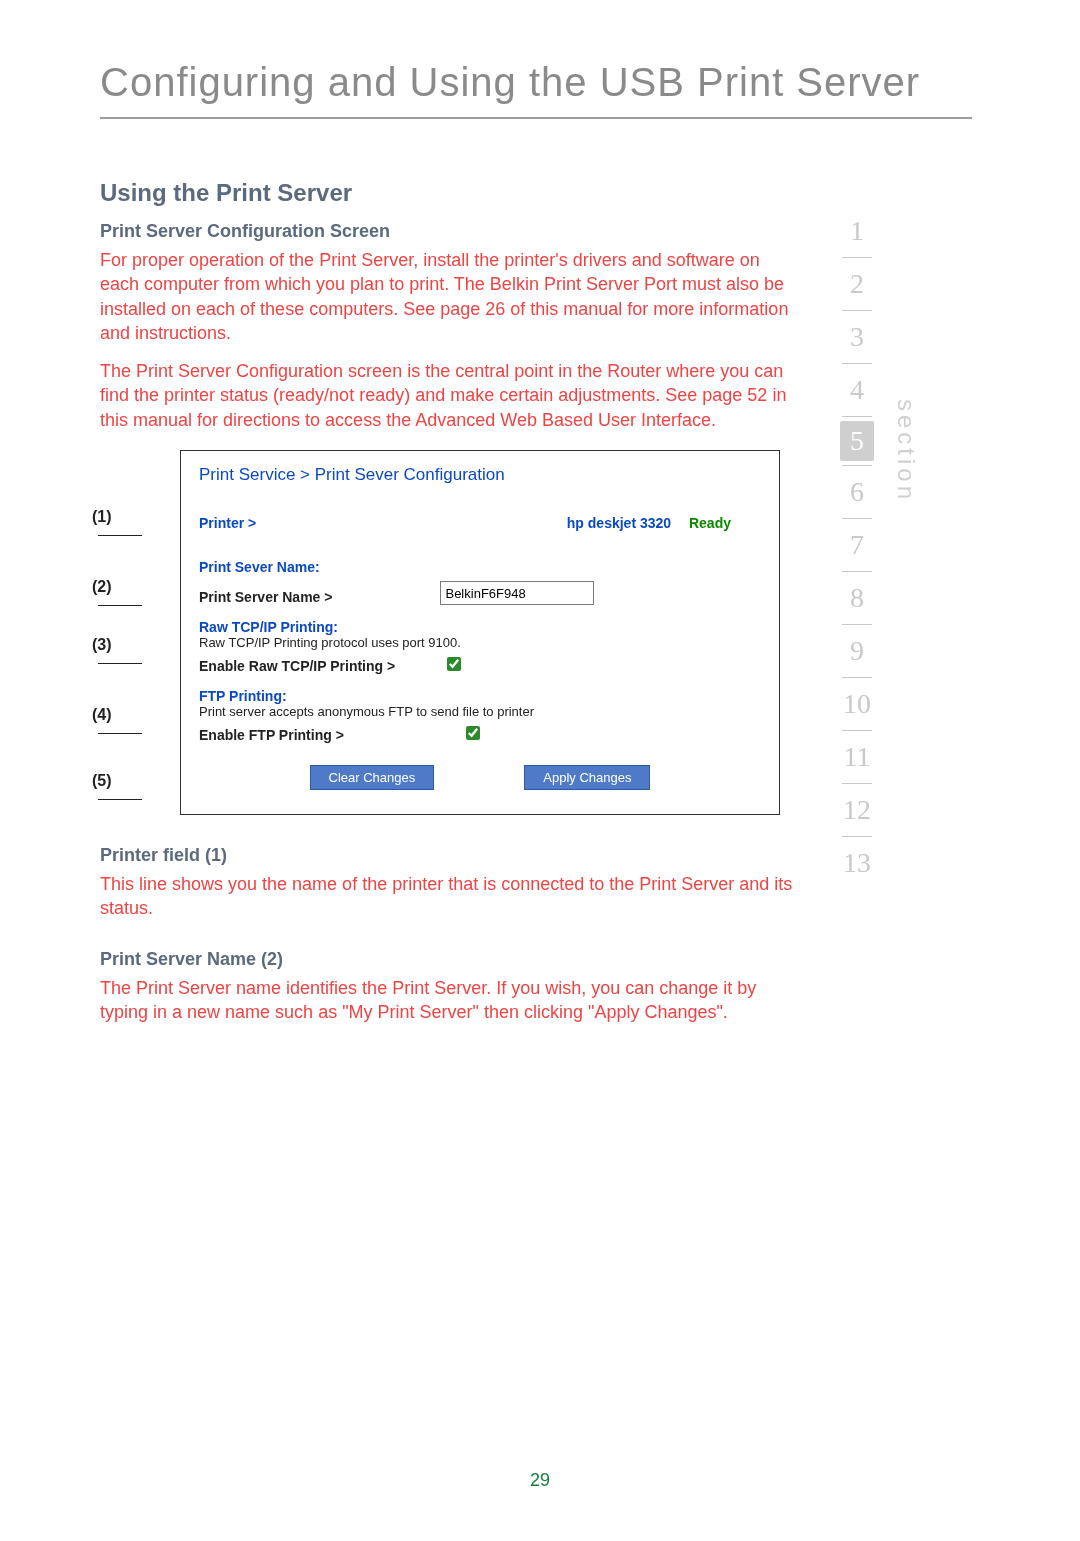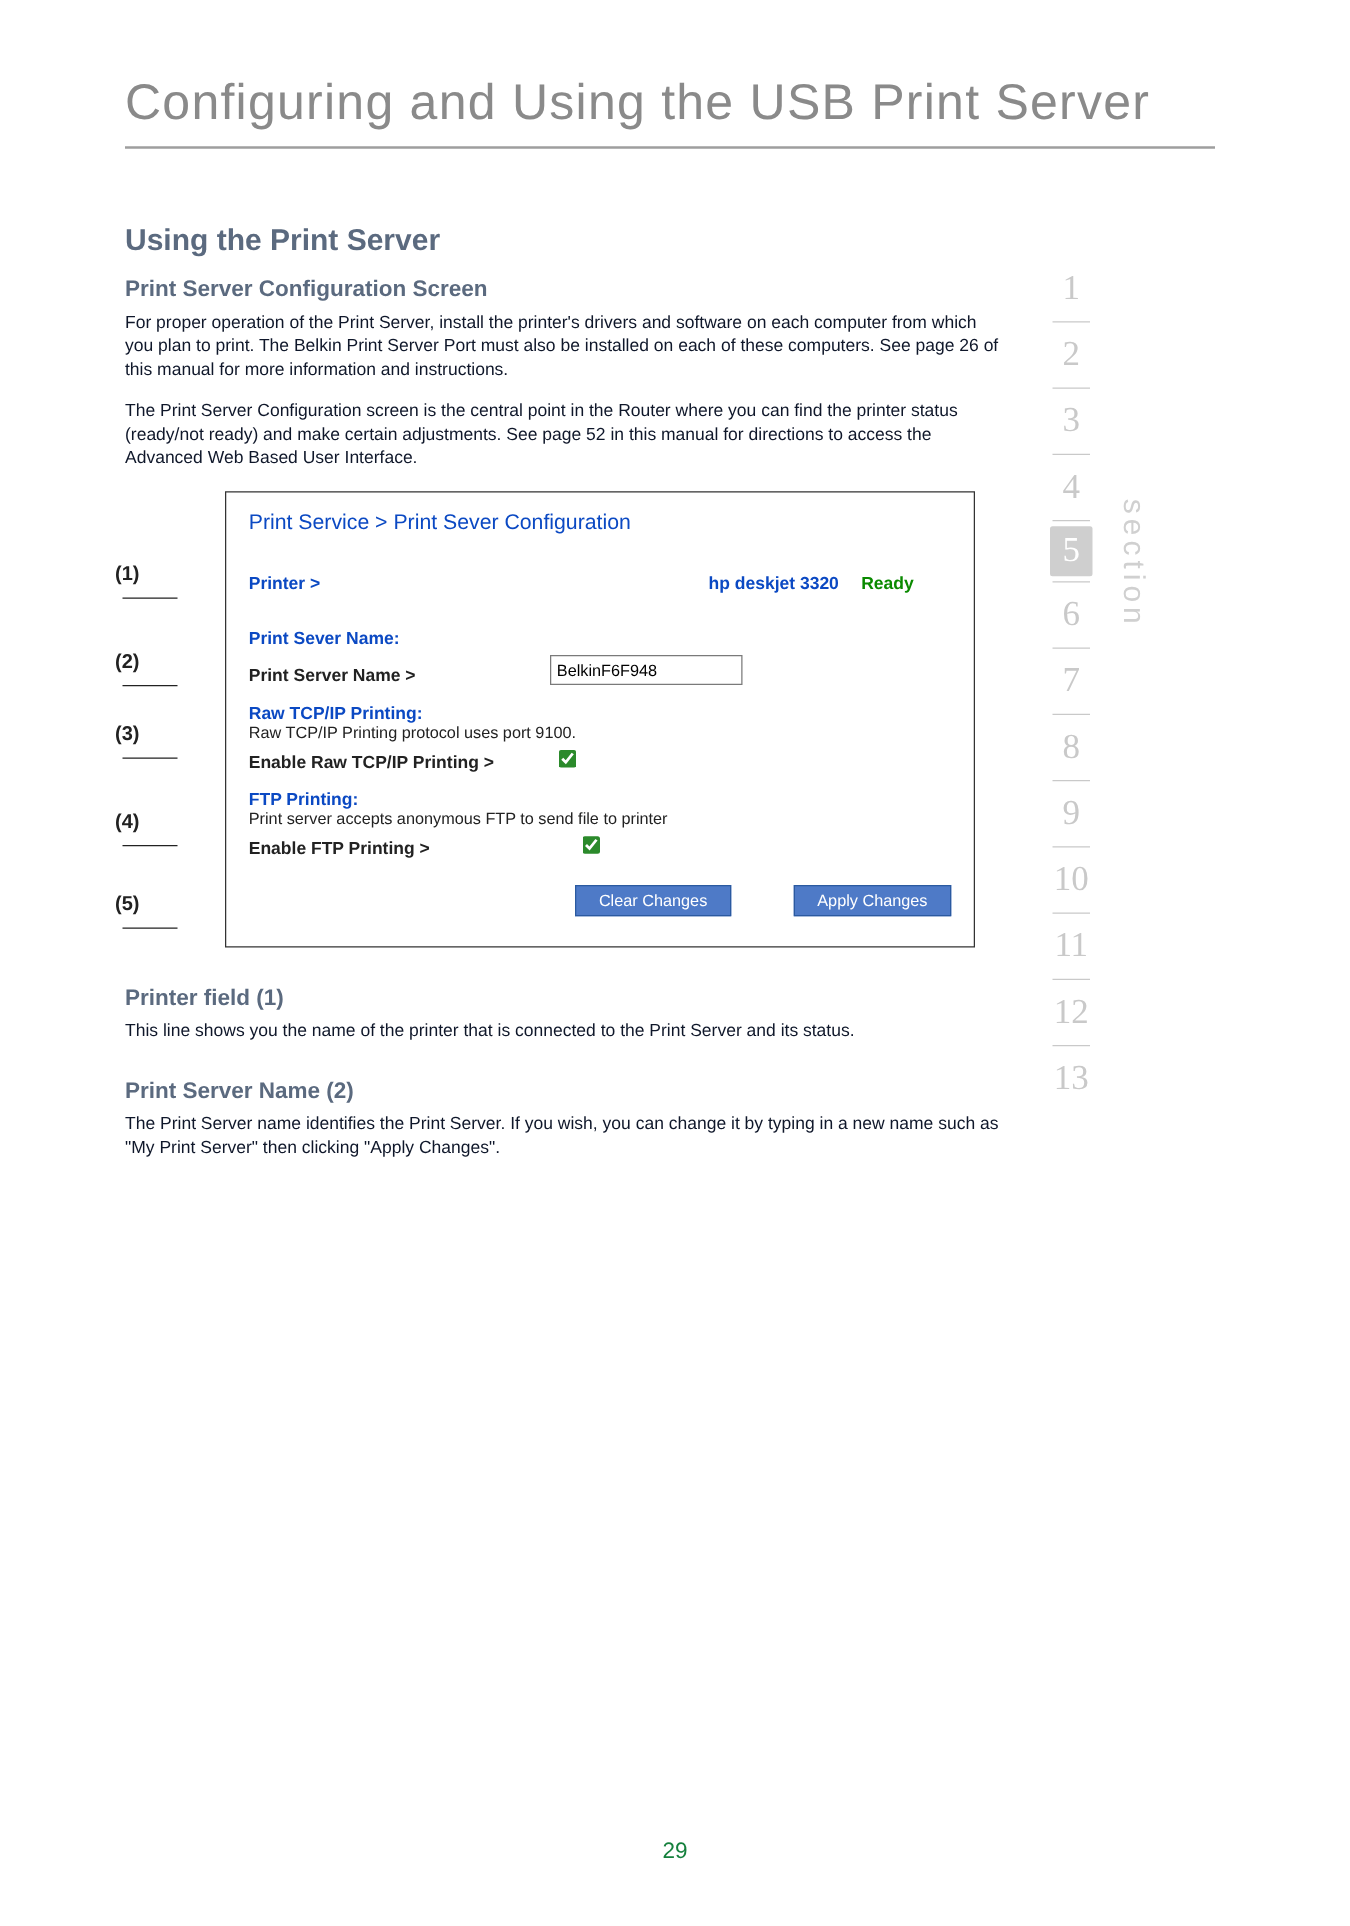--- a/index.html
+++ b/index.html
@@ -10,37 +10,37 @@
   .body { display:flex; margin-top:60px; }
   .main { width:700px; }
   .sidebar { width:120px; margin-left:40px; margin-top:30px; display:flex; }
   .nums { display:flex; flex-direction:column; align-items:center; }
   .nums .n { font-size:28px; color:#c9c9c9; padding:6px 0; font-family: Georgia, 'Times New Roman', serif; }
   .nums .sep { width:30px; border-top:1.5px solid #c9c9c9; margin:4px 0; }
   .nums .n.active { background:#cfcfcf; color:#fff; padding:4px 10px; border-radius:2px; }
   .section-label { writing-mode: vertical-rl; text-orientation: mixed; font-size:24px; color:#d0d0d0; letter-spacing:4px; margin-left:18px; margin-top:190px; }
   h2 { font-size:24px; color:#5b6a7f; margin:0 0 10px 0; font-weight:bold; }
   h3 { font-size:18px; color:#5b6a7f; margin:14px 0 6px 0; font-weight:bold; }
-  p { font-size:14px; line-height:1.35; margin:6px 0 14px 0; color:#0f172a; }
+  p { font-size:18px; line-height:1.35; margin:6px 0 14px 0; color:#ef4444; }
   .shot-wrap { position:relative; margin:18px 0 30px 0; }
   .markers { position:absolute; left:-8px; top:0; }
   .mkr { position:absolute; font-weight:bold; font-size:16px; color:#222; }
   .mkr .line { display:inline-block; vertical-align:middle; border-top:1.5px solid #222; width:44px; margin-left:6px; }
   .shot { margin-left:80px; width:600px; border:1px solid #333; padding:14px 18px 24px 18px; }
   .sh-title { color:#0b49c3; font-family: Verdana, Arial, sans-serif; font-size:17px; margin-bottom:22px; }
   .row { margin:14px 0; font-size:14px; font-family: Verdana, Arial, sans-serif; }
   .lbl-link { color:#0b49c3; font-weight:bold; }
   .lbl-bold { font-weight:bold; }
   .printer-name { color:#0b49c3; font-weight:bold; }
   .ready { color:#0a8a00; font-weight:bold; margin-left:14px; }
   .line1 { display:flex; justify-content:space-between; align-items:center; padding-right:30px; }
   input[type=text].box { width:154px; height:24px; border:1px solid #7a7a7a; font-size:13px; padding:2px 4px; font-family: Verdana, Arial, sans-serif; }
   .desc { font-size:13px; color:#222; }
   .cb { accent-color:#2b8a2b; width:14px; height:14px; }
-  .btns { display:flex; justify-content:flex-end; gap:50px; margin-top:22px; }
+  .btns { display:flex; justify-content:center; gap:90px; margin-top:22px; }
   .btn { background:#4e7ac7; color:#fff; font-size:13px; padding:4px 18px; border:1px solid #2b5aa0; font-family: Verdana, Arial, sans-serif; }
   .page-num { position:absolute; bottom:50px; left:0; right:0; text-align:center; font-size:18px; color:#15803d; }
   .mkr1{top:58px;} .mkr2{top:128px;} .mkr3{top:186px;} .mkr4{top:256px;} .mkr5{top:322px;}
 </style>
 </head>
 <body>
 
 <div class="page">
   <div class="title">Configuring and Using the USB Print Server</div>
 

